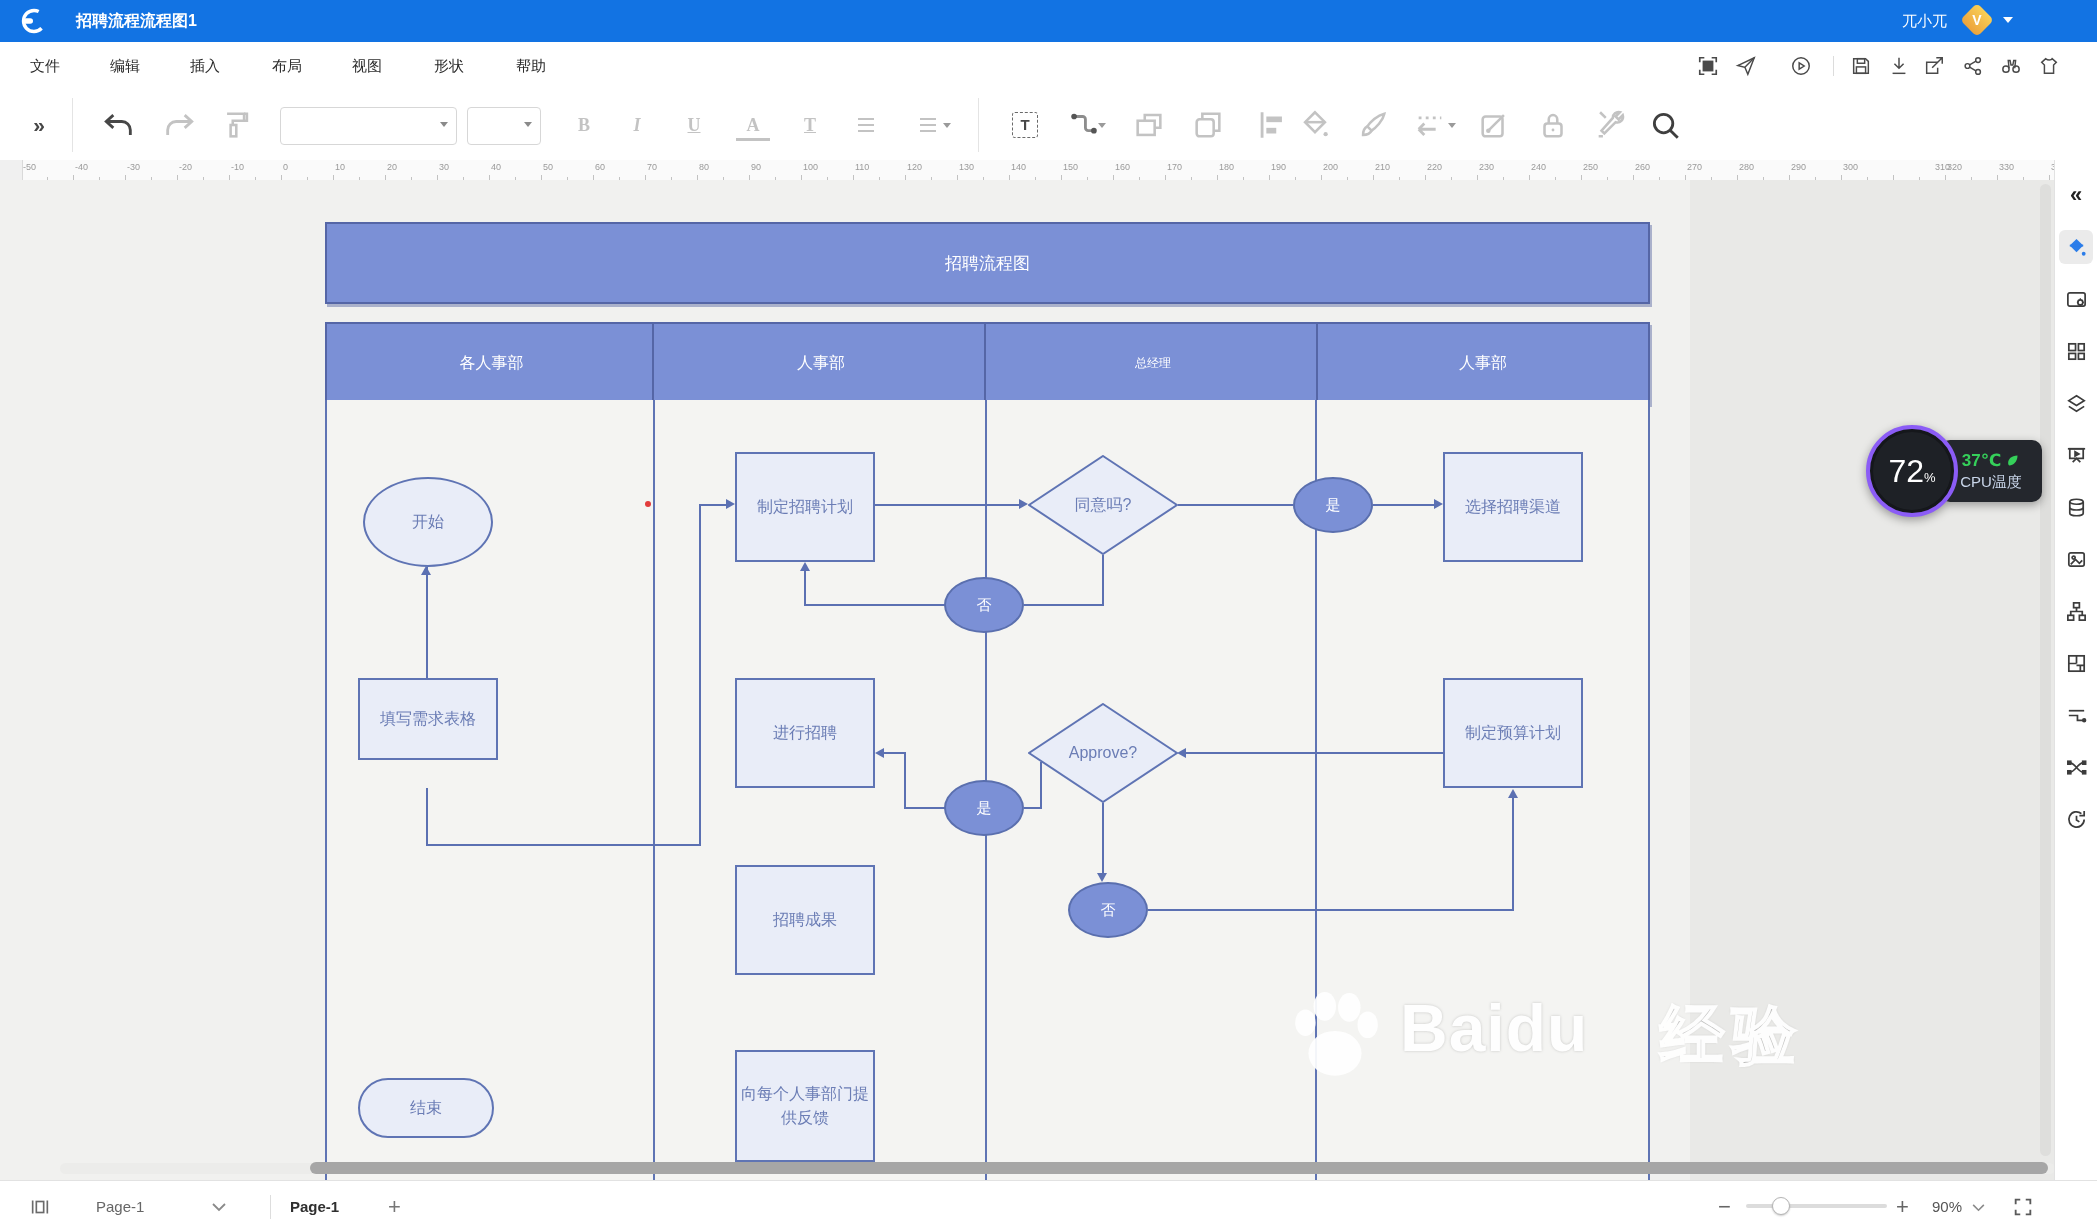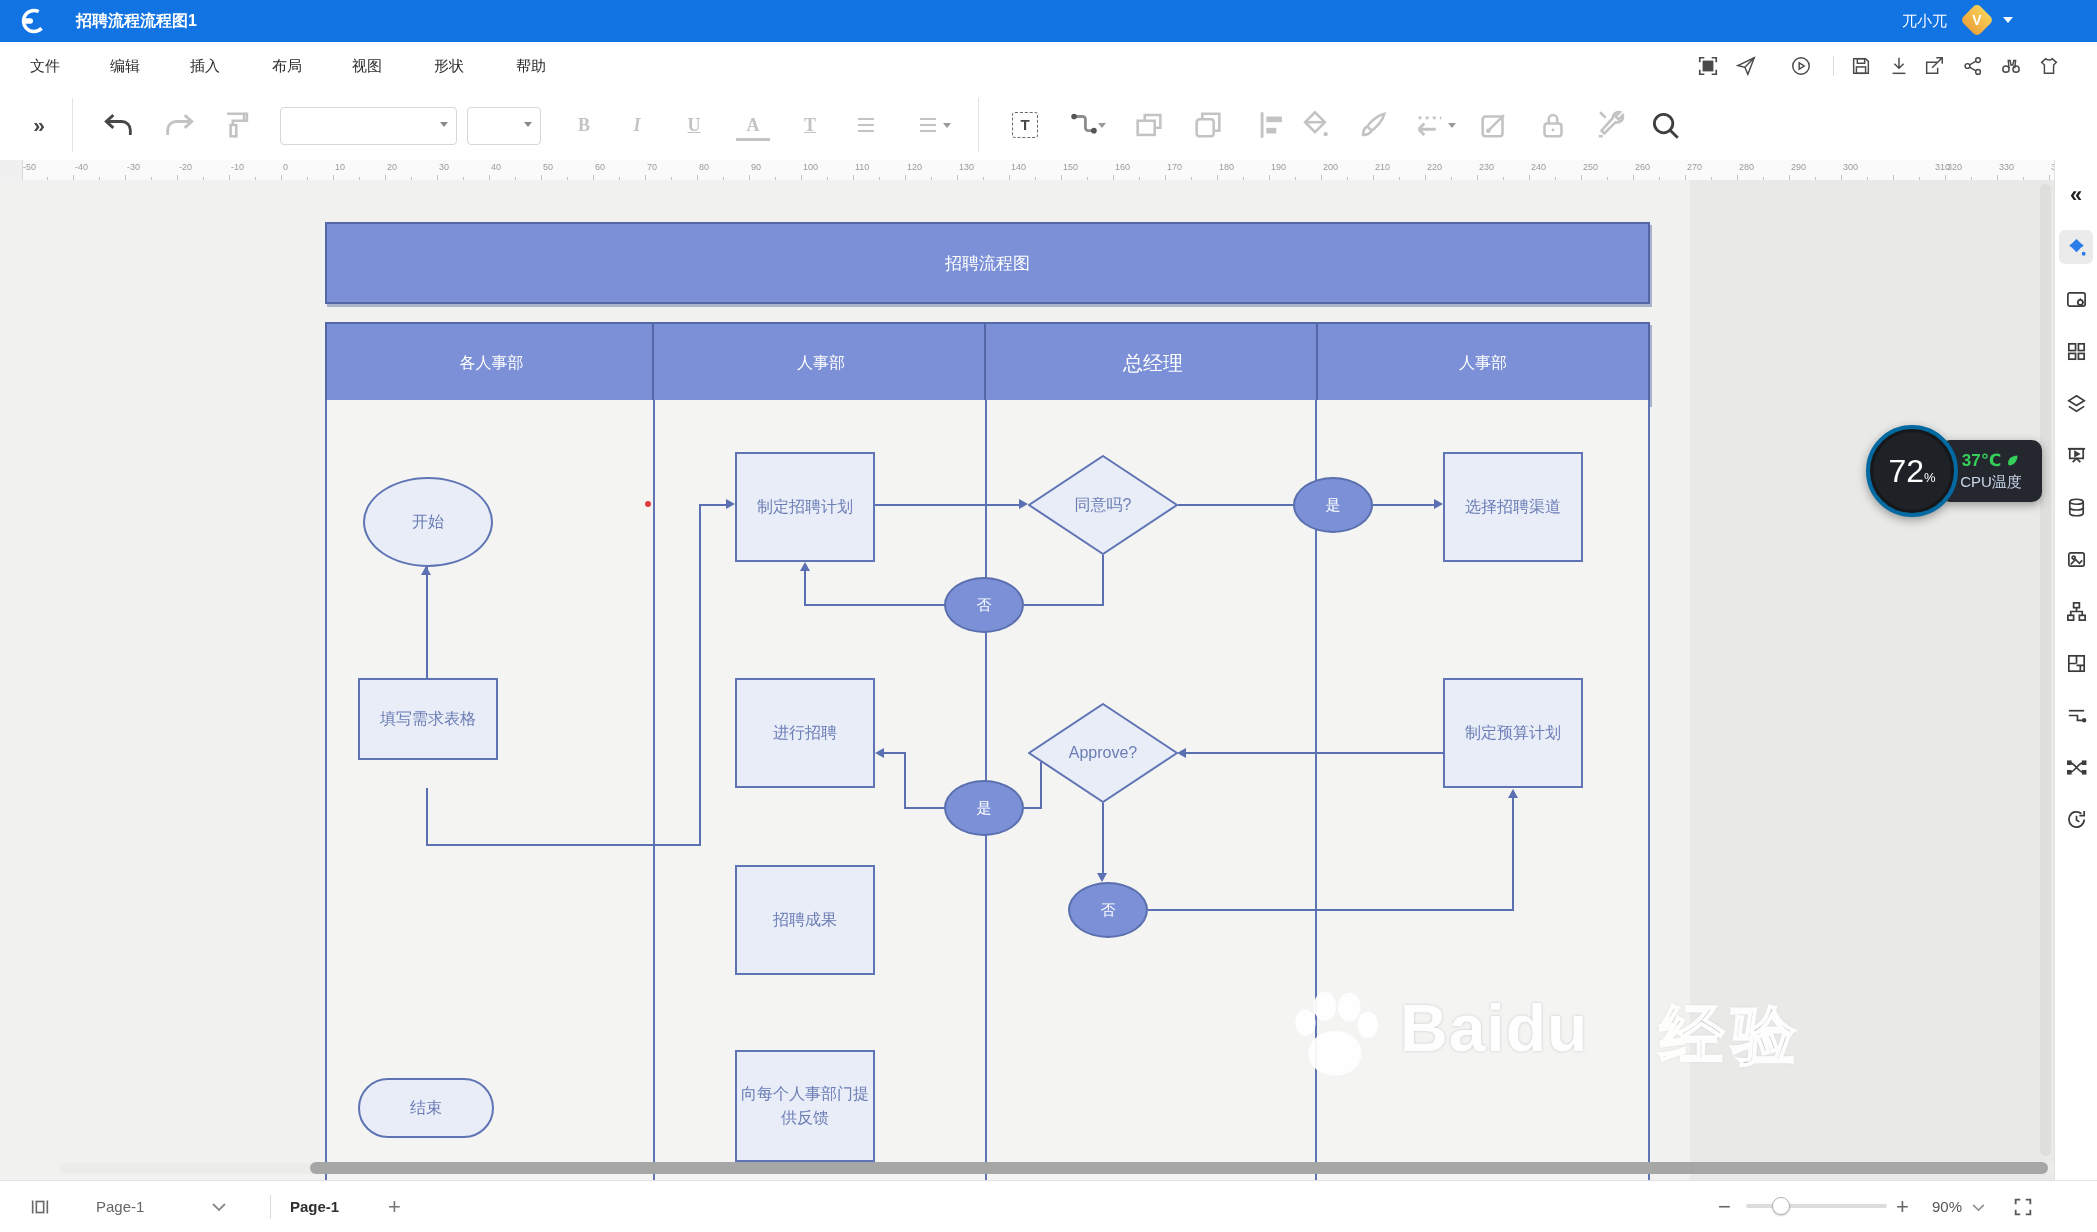--- a/index.html
+++ b/index.html
@@ -66,21 +66,21 @@
 
   
   .sidebar{position:absolute;right:0;top:160px;width:42px;height:1020px;background:#fff;border-left:1px solid #e2e2e2;}
   .sb-item{position:absolute;left:4px;width:34px;height:34px;display:flex;align-items:center;justify-content:center;color:#3c3c3c;}
   .sb-item.active{background:#ebebeb;border-radius:6px;}
   .sb-item svg{width:23px;height:23px;}
 
   
   .cpu{position:absolute;left:1866px;top:425px;width:178px;height:92px;filter:drop-shadow(0 3px 5px rgba(0,0,0,.35));}
   .cpu-pill{position:absolute;left:74px;top:15px;width:102px;height:62px;background:#24272d;border-radius:10px;display:flex;flex-direction:column;align-items:center;justify-content:center;}
-  .cpu-circ{position:absolute;left:0;top:0;width:92px;height:92px;background:#1e2126;border-radius:50%;border:4px solid #0369a1;box-sizing:border-box;display:flex;align-items:baseline;justify-content:center;box-shadow:inset 0 0 0 3px #15171b;}
+  .cpu-circ{position:absolute;left:0;top:0;width:92px;height:92px;background:#1e2126;border-radius:50%;border:4px solid #8b5cf6;box-sizing:border-box;display:flex;align-items:baseline;justify-content:center;box-shadow:inset 0 0 0 3px #15171b;}
   .cpu-temp{color:#35d05a;font-size:17px;font-weight:700;display:flex;align-items:center;gap:4px;}
   .cpu-label{color:#c9d6ea;font-size:15px;margin-top:2px;}
 
   
   .wm{position:absolute;color:#fff;opacity:.93;text-shadow:0 0 3px rgba(150,150,150,.55);}
   .wm-brand{font-size:66px;font-weight:700;letter-spacing:1px;}
   .wm-cn{font-size:64px;font-weight:700;-webkit-text-stroke:2px #fff;color:transparent;letter-spacing:8px;}
   .wm-url{font-size:46px;font-weight:600;letter-spacing:2px;}
 
   
@@ -408,21 +408,21 @@
     <div class="dg-title" style="left:325px;top:42px;width:1321px;height:78px">
       <span>招聘流程图</span>
       </div>
 
     <div class="lane-head" style="left:325px;top:142px;width:329px;height:78px;font-size:16px">
         <span>各人事部</span>
       </div>
     <div class="lane-head" style="left:652px;top:142px;width:334px;height:78px;font-size:16px">
         <span>人事部</span>
       </div>
-    <div class="lane-head" style="left:984px;top:142px;width:334px;height:78px;font-size:20px">
+    <div class="lane-head" style="left:984px;top:142px;width:334px;height:78px;font-size:12px">
         <span>总经理</span>
       </div>
     <div class="lane-head" style="left:1316px;top:142px;width:330px;height:78px;font-size:16px">
         <span>人事部</span>
       </div>
 
     <div class="lane-body" style="left:325px;top:220px;width:1321px;height:780px"></div>
     <div class="lane-div" style="left:653px;top:220px;height:780px"></div>
     <div class="lane-div" style="left:985px;top:220px;height:780px"></div>
     <div class="lane-div" style="left:1315px;top:220px;height:780px"></div>

